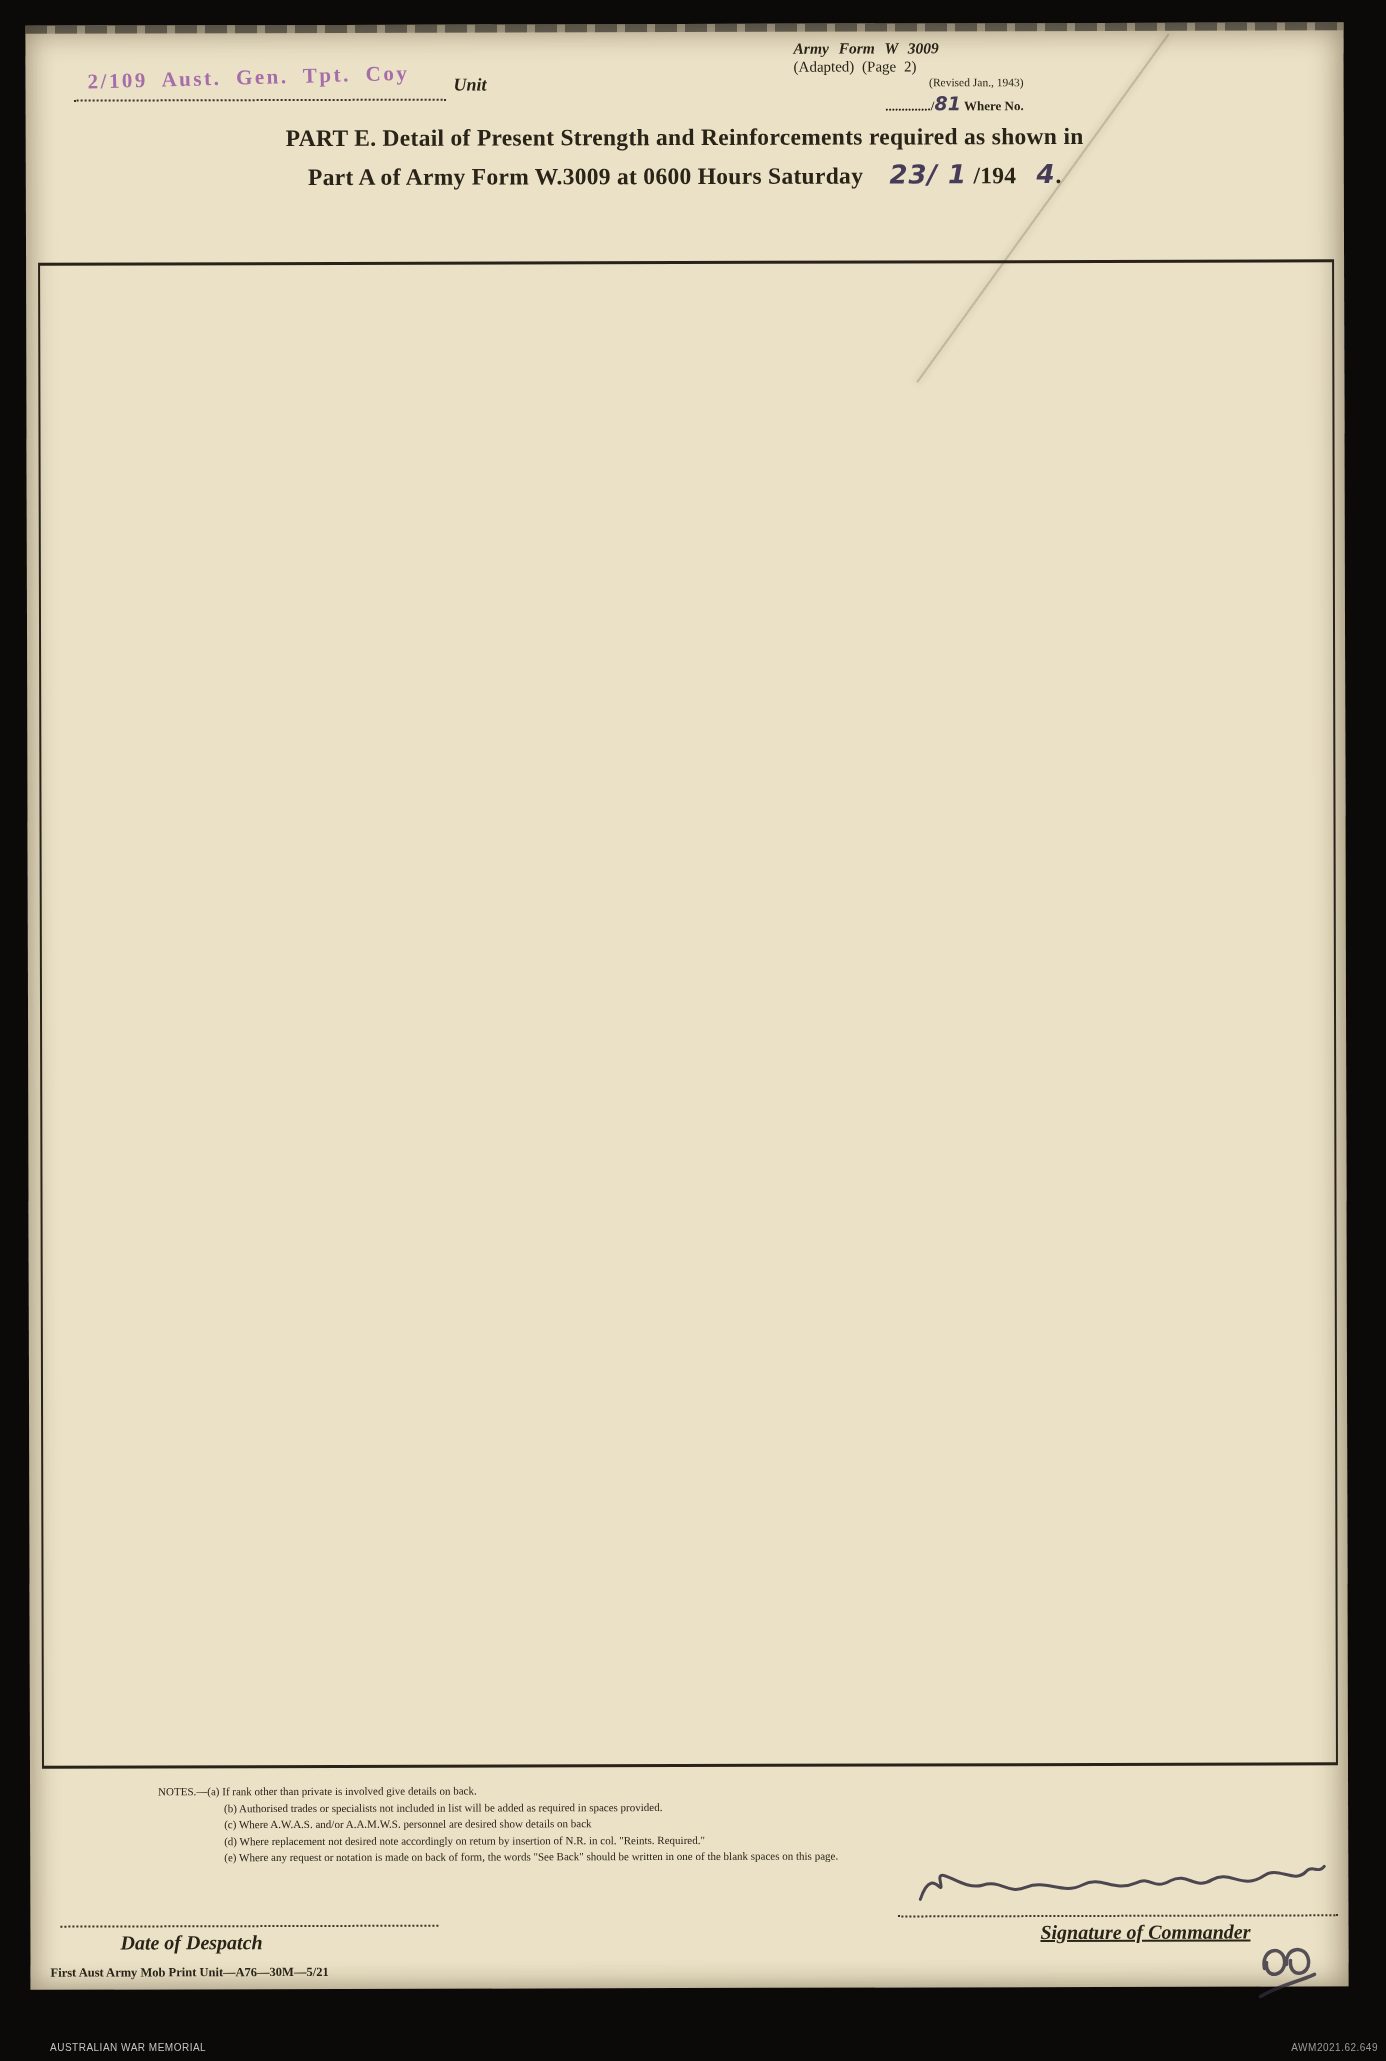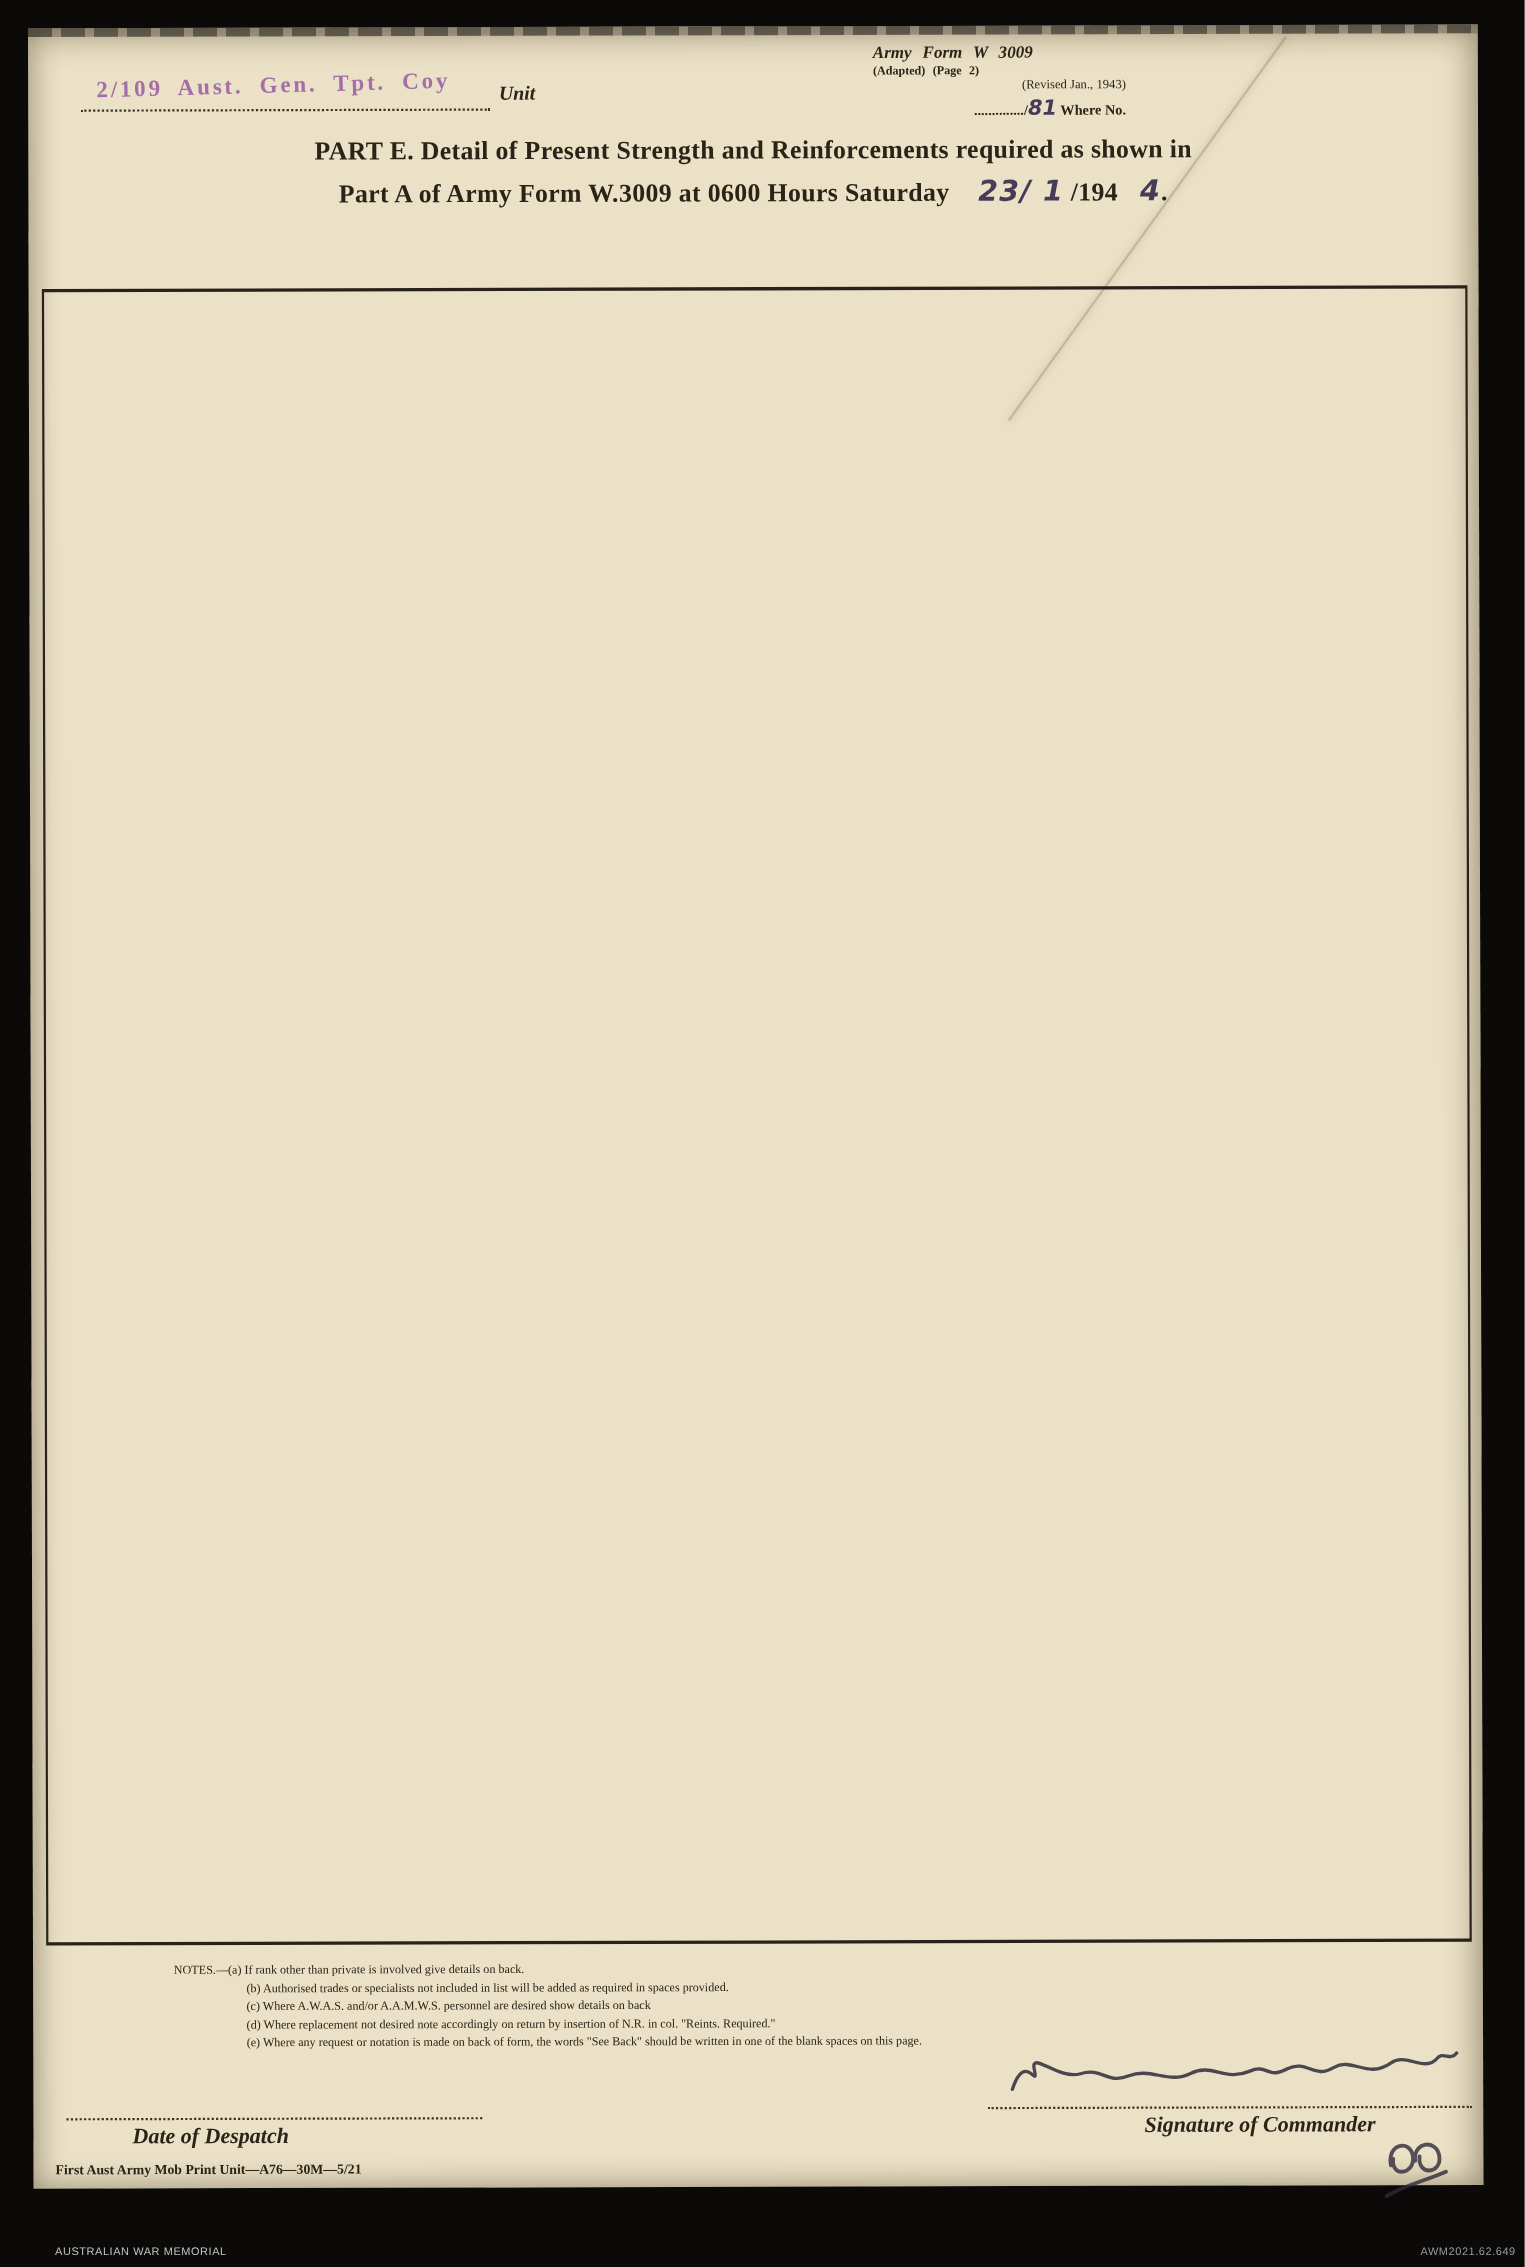--- a/index.html
+++ b/index.html
@@ -14,21 +14,21 @@
   .torn{position:absolute;top:0;left:0;right:0;height:8px;
         background:repeating-linear-gradient(90deg,#0b0a08 0 22px,rgba(40,35,28,.5) 22px 30px);opacity:.55;}
 
   
   .stamp{position:absolute;left:62px;top:40px;font-weight:700;font-size:21px;color:#9c5fa6;
          letter-spacing:2.5px;word-spacing:7px;transform:rotate(-1.4deg);opacity:.88;white-space:nowrap;}
   .dotline{position:absolute;left:48px;top:52px;width:372px;height:22px;border-bottom:2px dotted #3a3226;}
   .unit-label{position:absolute;left:428px;top:50px;font-style:italic;font-weight:700;font-size:18px;color:#2a2418;}
   .form-info{position:absolute;left:768px;top:16px;width:230px;color:#2a2418;}
   .fi1{font-style:italic;font-weight:700;font-size:15.5px;word-spacing:6px;}
-  .fi2{font-weight:700;font-size:11px;word-spacing:4px;margin-top:1px;}
+  .fi2{font-weight:400;font-size:15px;word-spacing:4px;margin-top:1px;}
   .fi3{font-weight:400;font-size:11.5px;text-align:right;margin-top:1px;}
   .serial{margin-top:4px;text-align:right;font-weight:700;font-size:13px;white-space:nowrap;}
   .serial .ink{font-size:19px;}
   .title1{position:absolute;left:0;top:100px;width:100%;text-align:center;font-weight:700;
           font-size:23.5px;color:#2a2418;letter-spacing:.3px;}
   .title2{position:absolute;left:0;top:136px;width:100%;text-align:center;font-weight:700;
           font-size:23.5px;color:#2a2418;letter-spacing:.3px;}
   .ink{font-family:"DejaVu Sans",sans-serif;font-style:italic;font-weight:700;color:#473c58;}
   .hwdate{font-family:"DejaVu Sans",sans-serif;font-style:italic;font-weight:700;color:#473c58;
           font-size:26px;letter-spacing:1px;margin-left:20px;}
@@ -40,21 +40,21 @@
 
   
   .notes{position:absolute;left:128px;top:1758px;width:1110px;color:#2b251a;font-size:11px;line-height:16.5px;}
   .note{padding-left:66px;}
   .note.first{text-indent:-66px;}
   .sig-svg{position:absolute;left:880px;top:1826px;}
   .rule{position:absolute;border-bottom:2px dotted #3a3226;height:2px;}
   .rule-left{left:30px;top:1898px;width:378px;}
   .rule-right{left:868px;top:1890px;width:440px;}
   .date-label{position:absolute;left:90px;top:1906px;font-style:italic;font-weight:700;font-size:20px;color:#2a2418;}
-  .sig-label{position:absolute;left:1010px;top:1898px;font-style:italic;font-weight:700;font-size:20px;color:#2a2418;}
+  .sig-label{position:absolute;left:1010px;top:1898px;font-style:italic;font-weight:700;font-size:20px;color:#2a2418;text-decoration:underline;}
   .print-line{position:absolute;left:20px;top:1940px;font-weight:700;font-size:12.5px;color:#2a2418;}
   .scrawl2{position:absolute;left:1222px;top:1912px;}
   .archive-left{position:absolute;left:6px;top:2042px;font-family:"Liberation Sans",sans-serif;
                 font-size:10px;color:#c4c4c4;letter-spacing:.5px;margin-left:44px;}
   .archive-right{position:absolute;right:8px;top:2042px;font-family:"Liberation Sans",sans-serif;
                  font-size:10px;color:#9a9a9a;letter-spacing:.5px;}
 </style>
 </head>
 <body>
 

